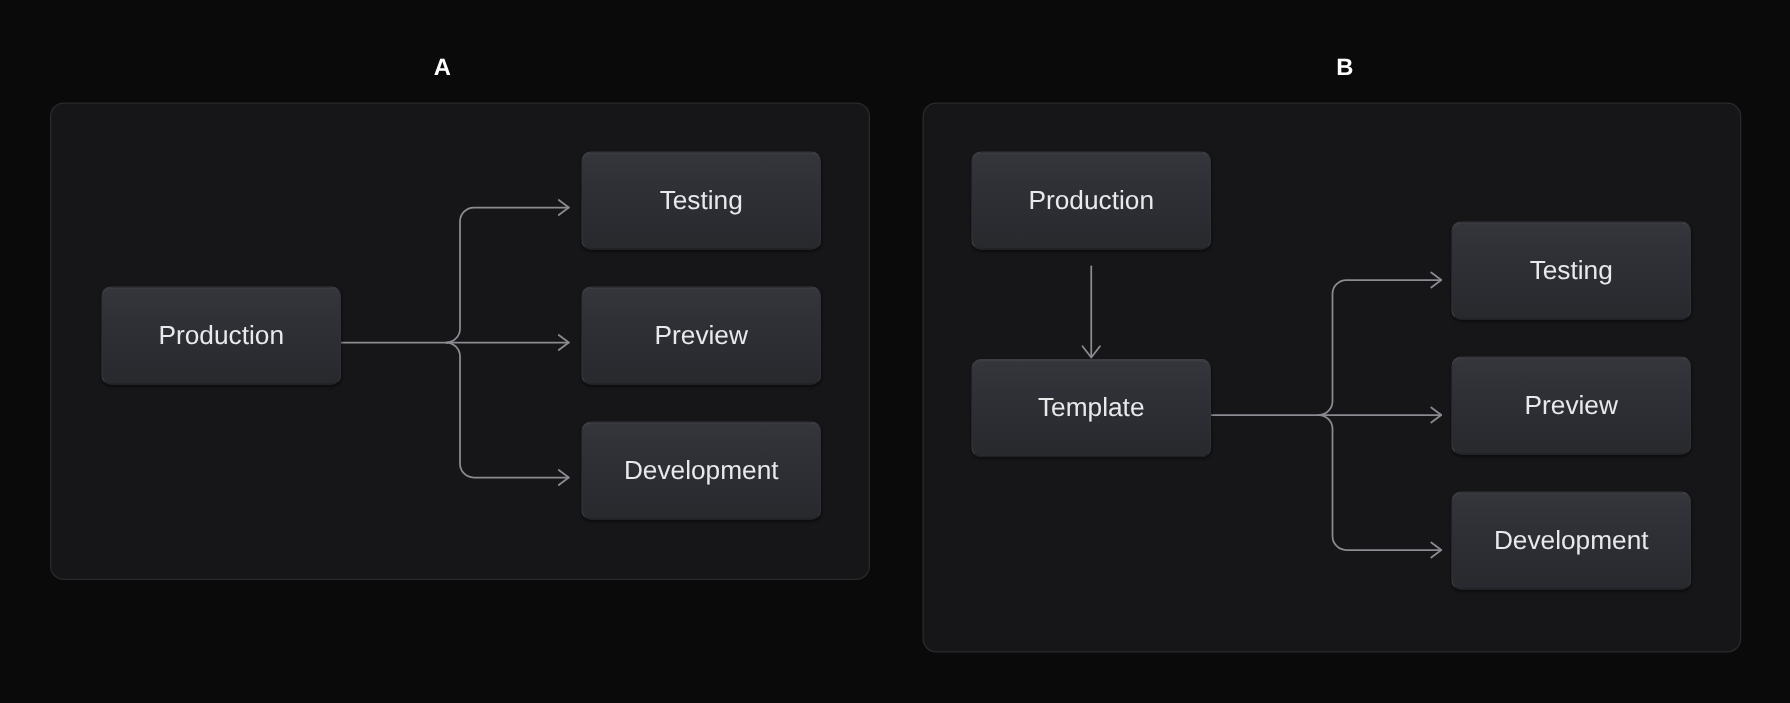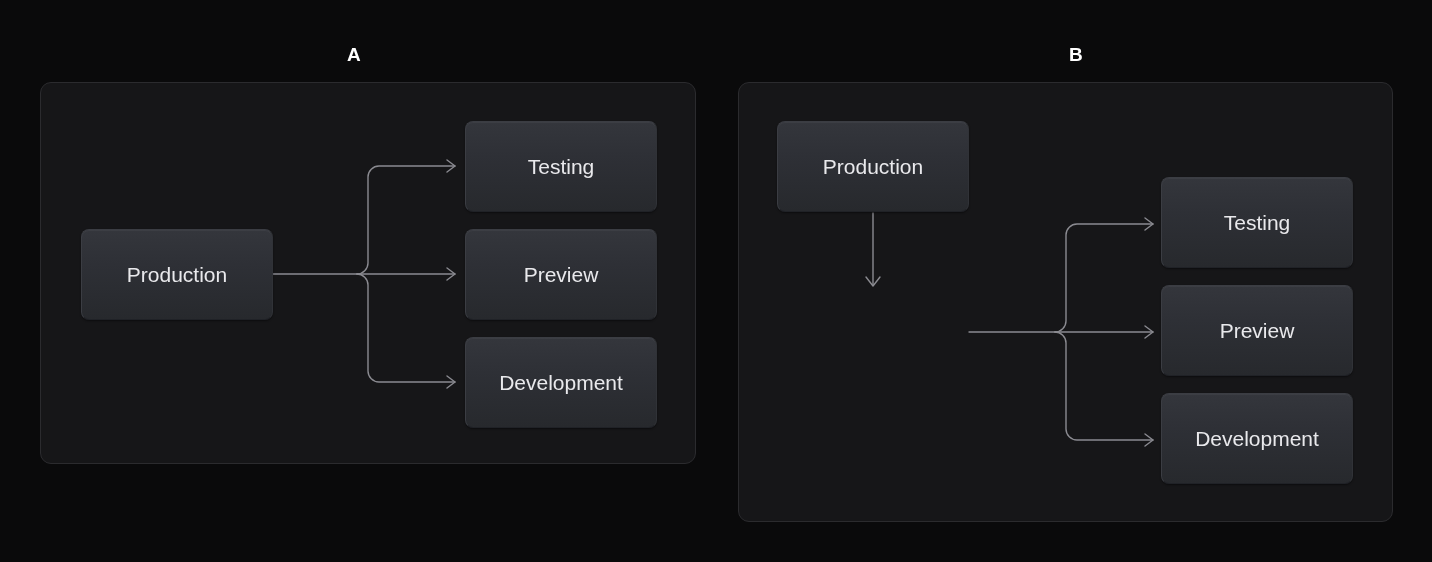--- a/index.html
+++ b/index.html
@@ -28,21 +28,21 @@
     font-weight:bold;
     letter-spacing:.3px;
     text-align:center;
     line-height:1;
     user-select:none;
   }
 
   
   .node{
     position:absolute;
-    width:192px;height:91px;
+    width:192px;height:79px;
     border-radius:8px;
     box-sizing:border-box;
     background:linear-gradient(180deg,#34363c 0%,#2e3036 38%,#27292d 100%);
     border:1px solid #3b3d43;
     border-bottom-color:#202227;
     border-right-color:#303237;
     display:flex;align-items:center;justify-content:center;
     box-shadow:0 1px 2px rgba(0,0,0,.45), inset 0 1px 0 rgba(255,255,255,.045);
   }
   .node-label{
@@ -137,20 +137,23 @@
 
       <path class="head" d="M 406 135 L 414 141 L 406 147"></path>
       <path class="head" d="M 406 243 L 414 249 L 406 255"></path>
       <path class="head" d="M 406 351 L 414 357 L 406 363"></path>
     </svg>
 
     <div class="node" style="left:38px;top:38px;">
       <span class="node-label">Production</span>
     </div>
 
+    <div class="node" style="left:38px;top:204px;">
+      <span class="node-label">Template</span>
+    </div>
 
     <div class="node" style="left:422px;top:94px;">
       <span class="node-label">Testing</span>
     </div>
 
     <div class="node" style="left:422px;top:202px;">
       <span class="node-label">Preview</span>
     </div>
 
     <div class="node" style="left:422px;top:310px;">

